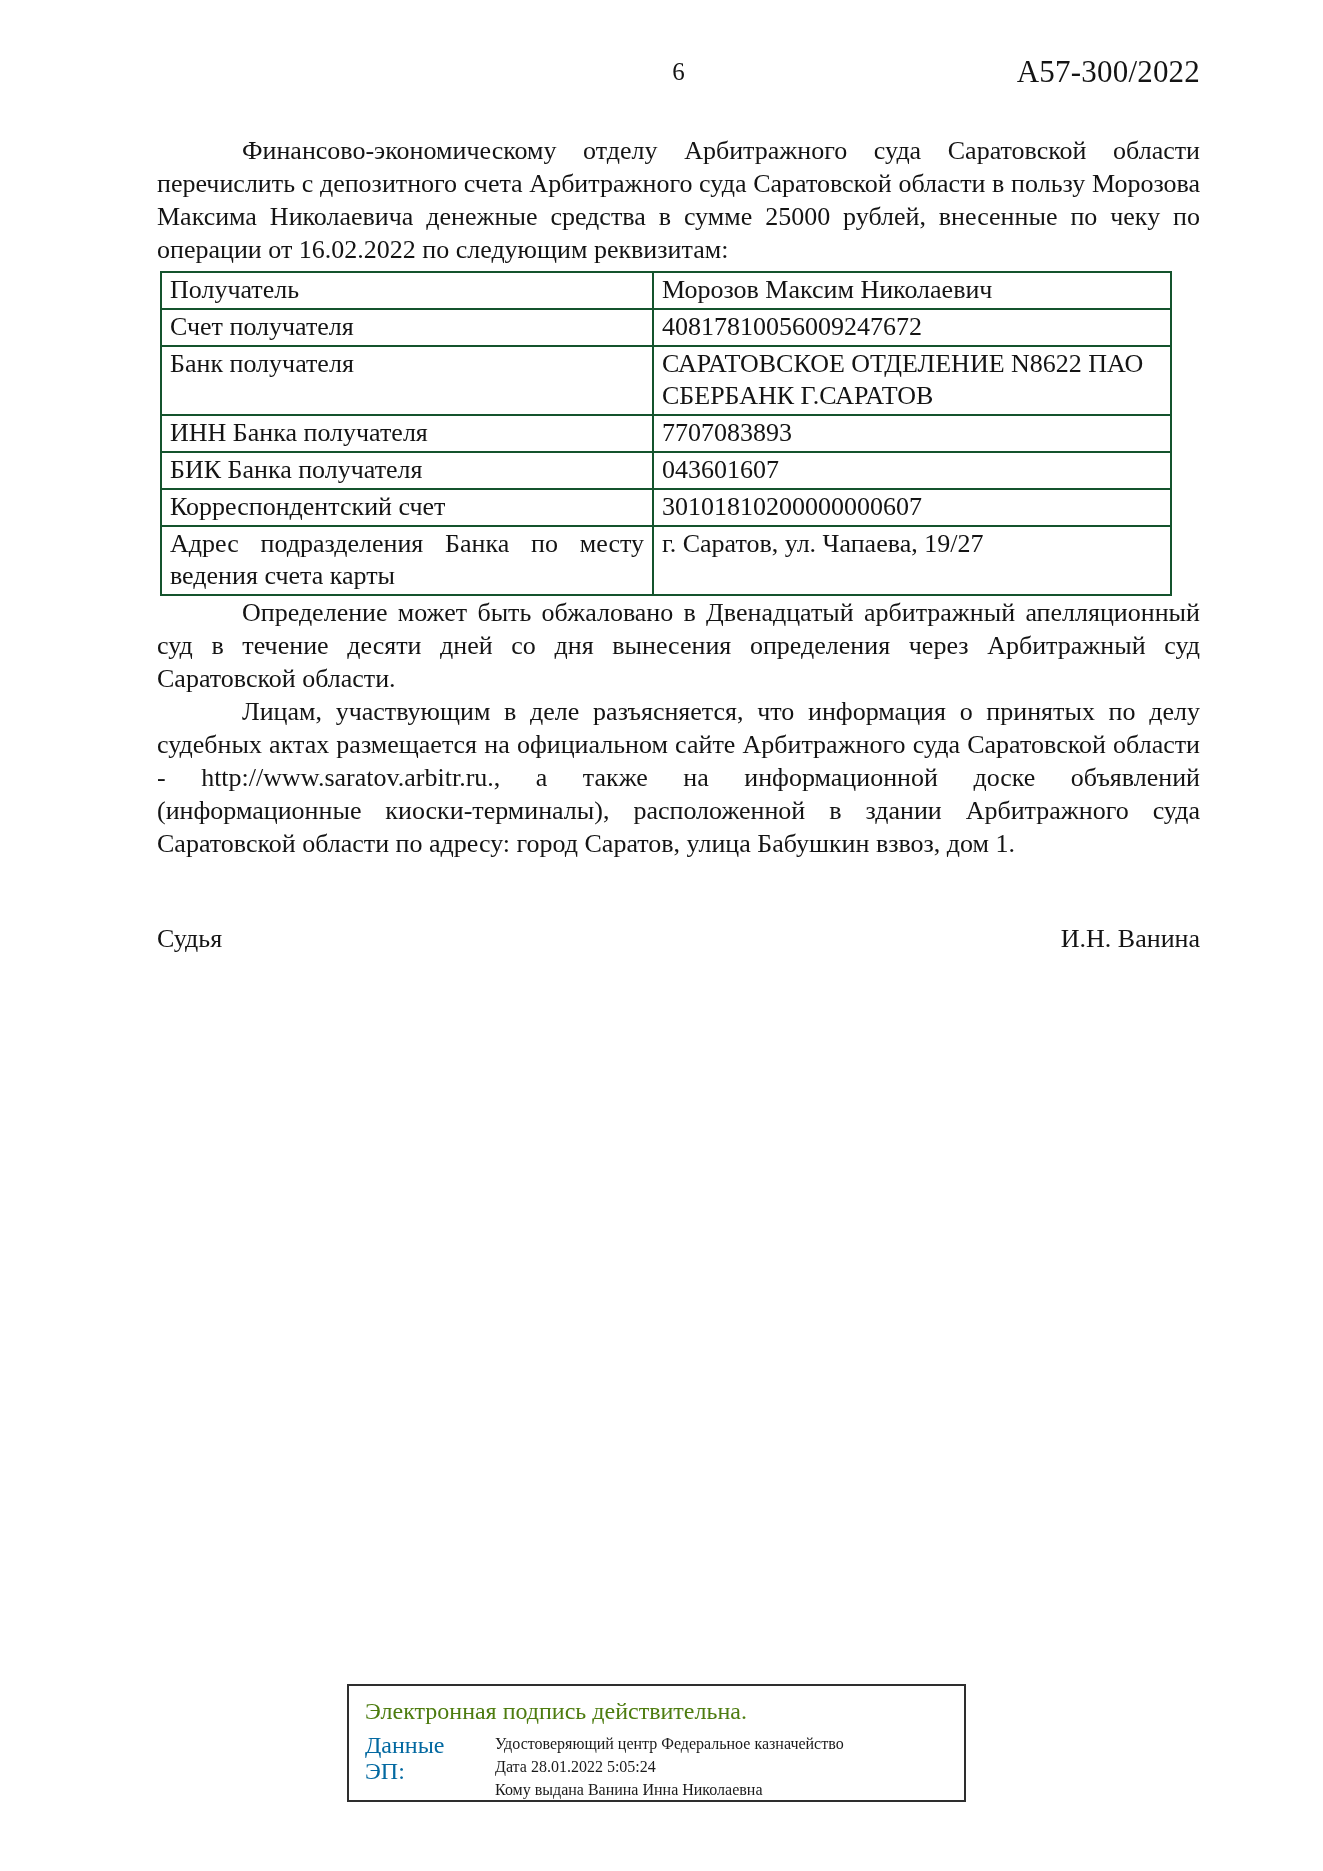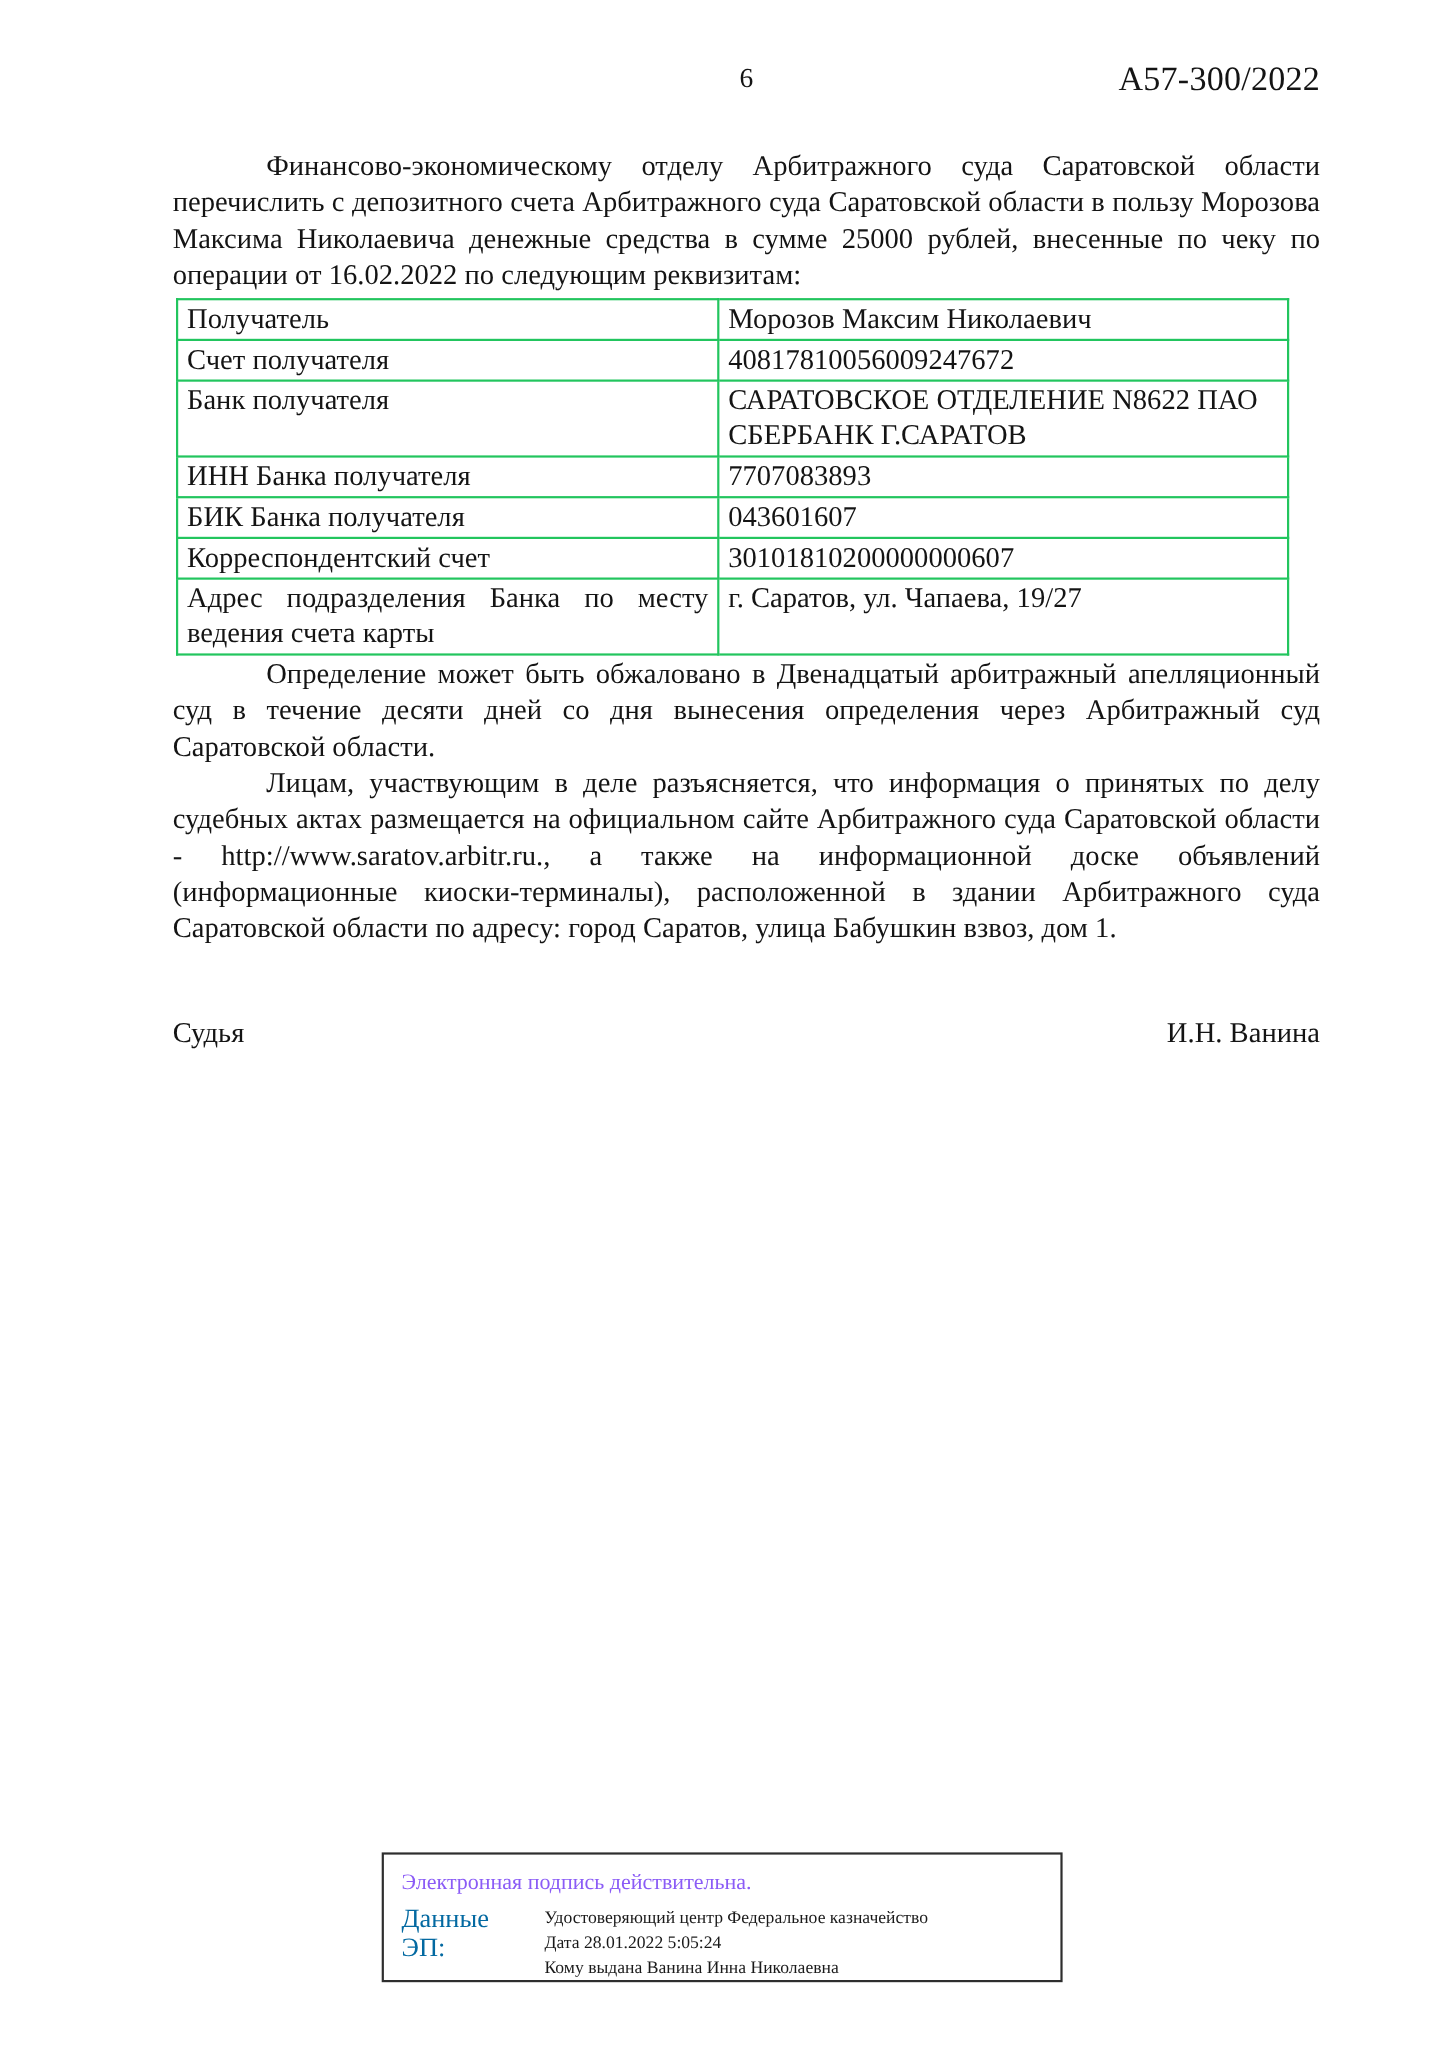--- a/index.html
+++ b/index.html
@@ -48,21 +48,21 @@
     text-indent: 85px;
     text-align: justify;
   }
   table.requisites {
     border-collapse: collapse;
     width: 1012px;
     margin: 5px 0 0 3px;
     table-layout: fixed;
   }
   table.requisites td {
-    border: 2px solid #22c55e;
+    border: 2px solid #14532d;
     padding: 1px 8px 2px 8px;
     vertical-align: top;
     font-size: 26px;
     line-height: 32px;
   }
   td.req-label {
     width: 474px;
     text-align: justify;
   }
   td.req-value {
@@ -80,23 +80,23 @@
     left: 347px;
     top: 1684px;
     width: 619px;
     height: 118px;
     box-sizing: border-box;
     border: 2px solid #2e2e2e;
     padding: 12px 0 0 16px;
     background: #ffffff;
   }
   .esig-title {
-    font-size: 20px;
+    font-size: 24px;
     line-height: 27px;
-    color: #8b5cf6;
+    color: #4d7c0f;
   }
   .esig-data-row {
     display: flex;
     margin-top: 7px;
   }
   .esig-label {
     flex: 0 0 116px;
     font-size: 24px;
     line-height: 26px;
     color: #0369a1;

